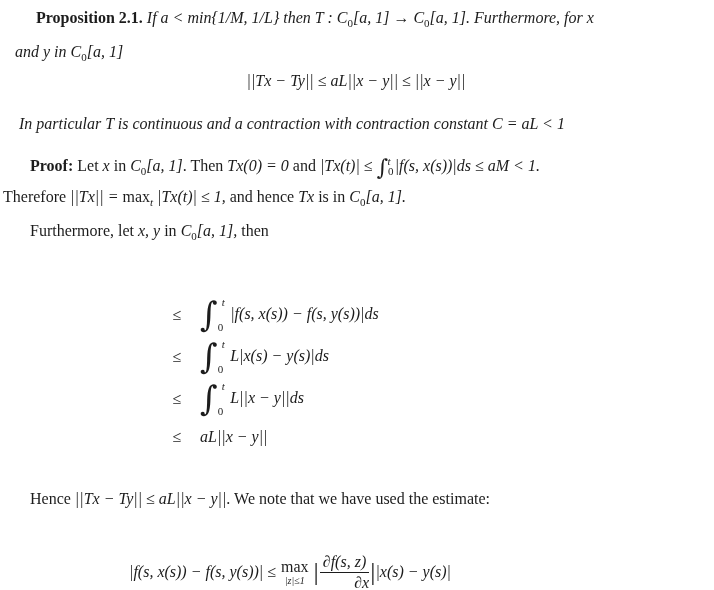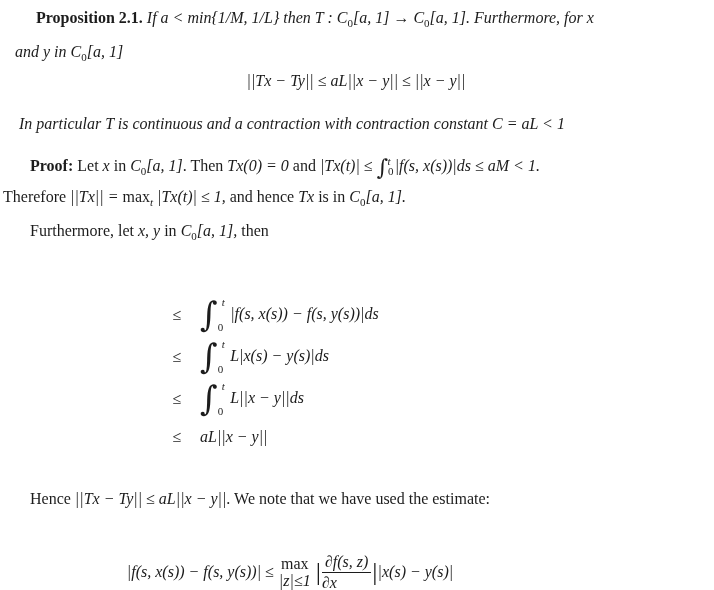--- a/index.html
+++ b/index.html
@@ -53,23 +53,23 @@
     position:absolute; left:0; top:550px; width:580px; height:44px;
     display:flex; justify-content:center; align-items:center;
     white-space:pre;
   }
   .tall { font-size:26px; line-height:0; font-style:normal; }
   .under {
     display:inline-flex; flex-direction:column; align-items:center;
     line-height:1; vertical-align:middle; margin:0 1px;
   }
   .under .ut { font-style:normal; }
-  .under .uu { font-size:16px; margin-top:1px; font-style:italic; }
+  .under .uu { font-size:10px; margin-top:1px; font-style:italic; }
   .frac {
-    display:inline-flex; flex-direction:column; align-items:flex-start;
+    display:inline-flex; flex-direction:column; align-items:flex-end;
     line-height:1.1; vertical-align:middle; font-style:italic; margin:2px 1px;
   }
   .frac .fbar { border-top:1.4px solid #1c1c1c; align-self:stretch; margin:1px 0; }
   .frac .fn { padding:0 3px; }
 
   #prop-line1 { left:36px; top:7px; }
   #prop-line2 { left:15px;  top:41px; }
   #display1   { left:4px;   top:70px; width:680px; text-align:center;margin-left:12px; }
   #conclusion { left:19px; top:113px; }
   #proof-line1 { left:30px; top:150px; }

